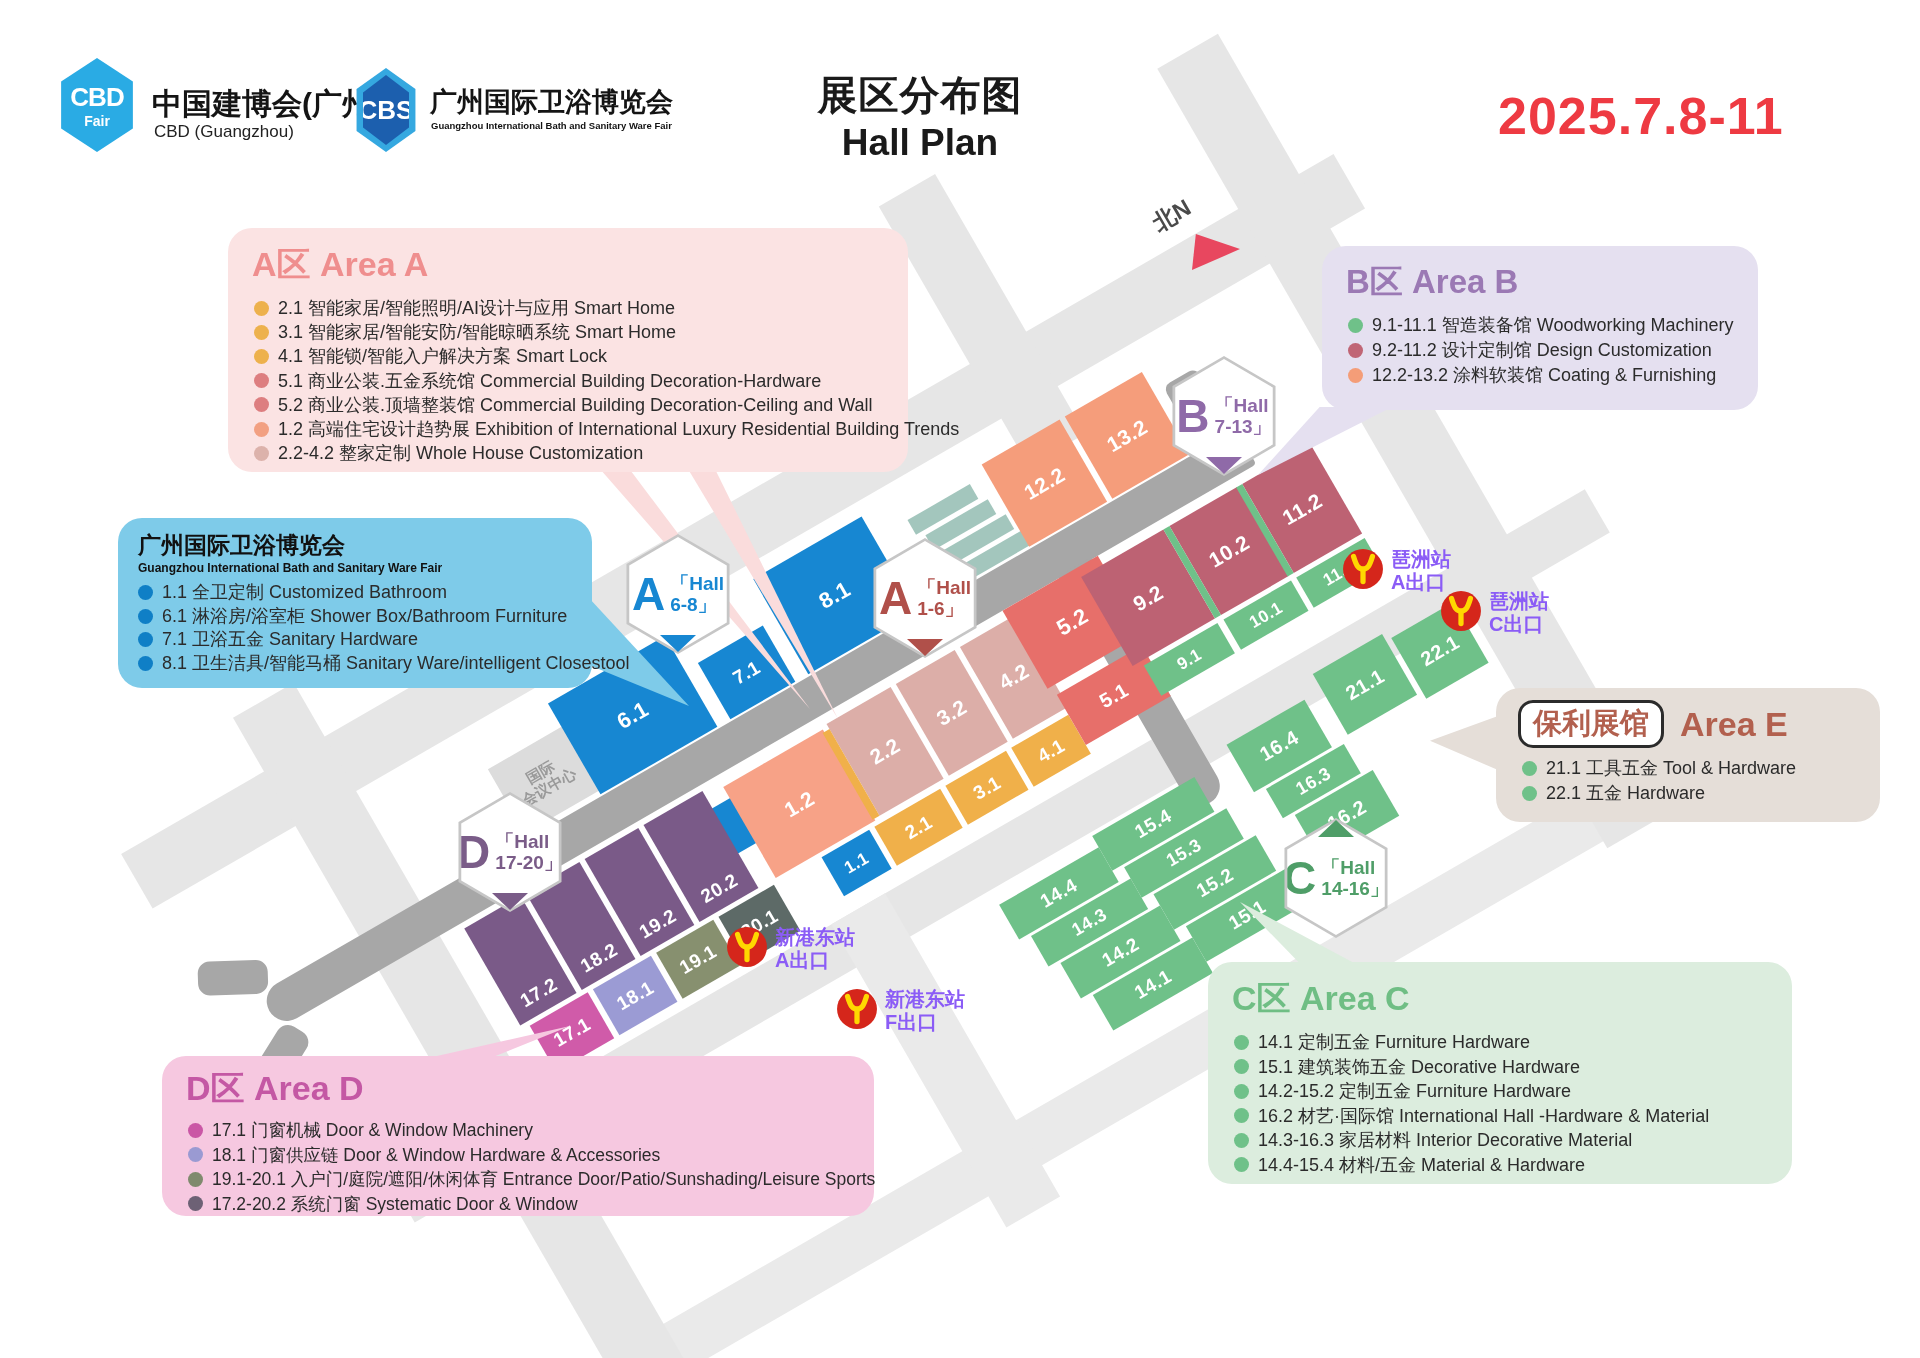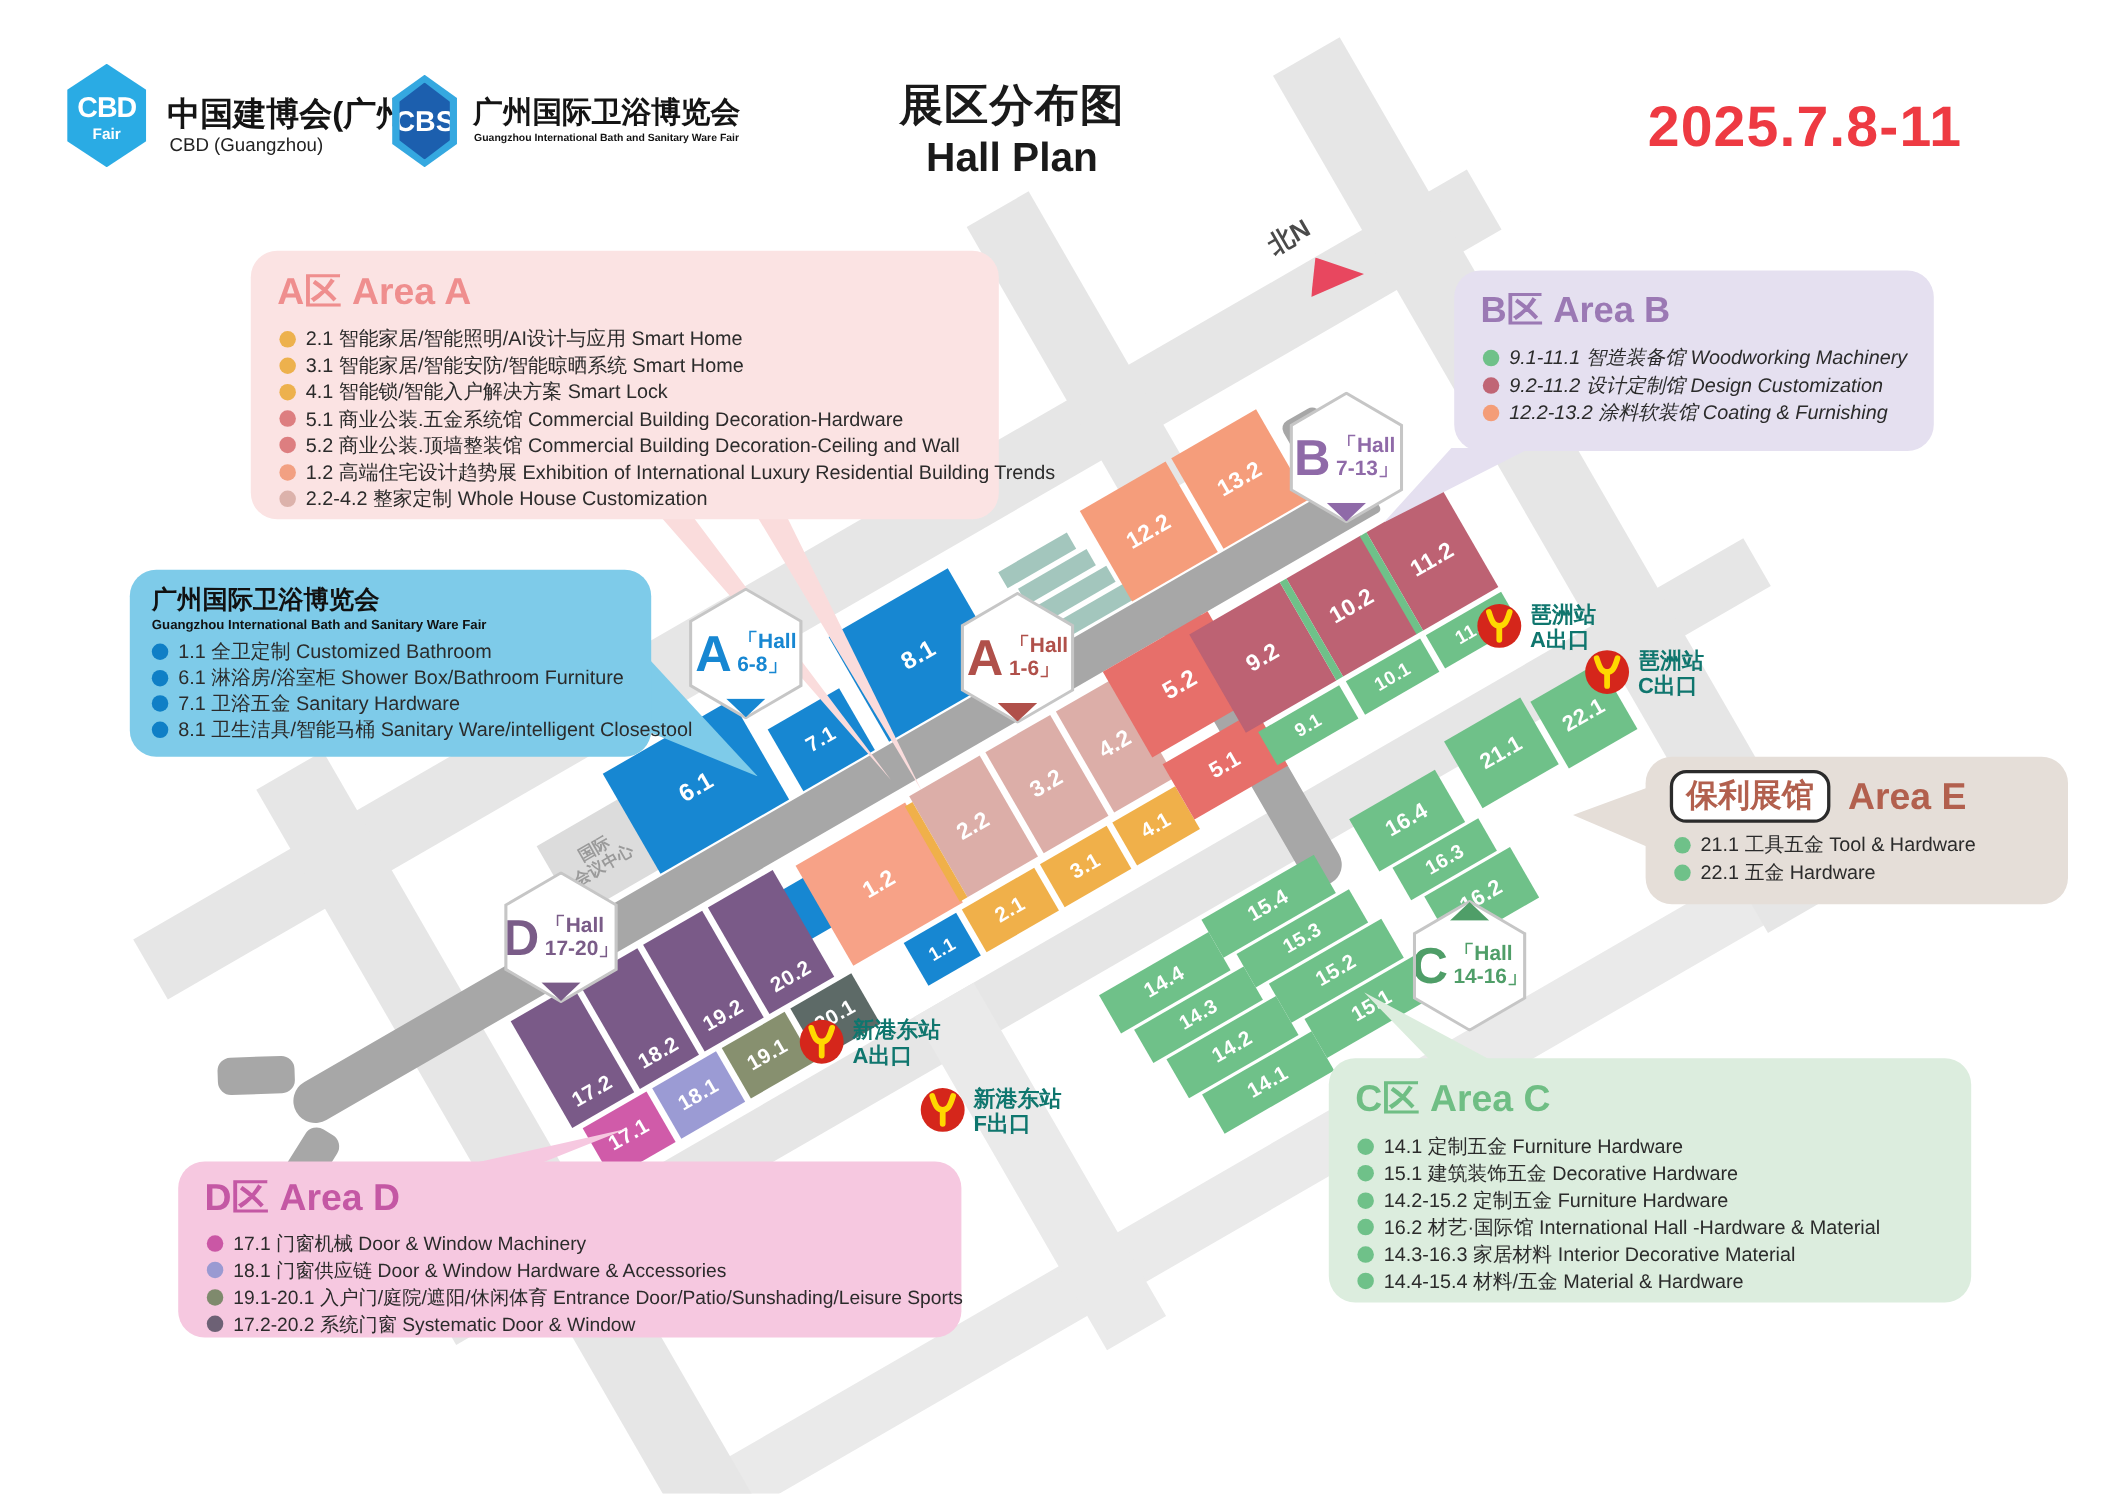--- a/index.html
+++ b/index.html
@@ -41,21 +41,21 @@
   .hex-letter{font-size:46px;font-weight:bold;}
   .hex-lines{display:flex;flex-direction:column;line-height:21px;}
   .hex-lines span{font-size:19px;font-weight:bold;}
   .hex-tri{position:absolute;left:38px;width:36px;height:17px;z-index:7;}
   .hex-tri.b{bottom:2px;clip-path:polygon(0 0,100% 0,50% 100%);}
   .hex-tri.t{top:2px;clip-path:polygon(50% 0,100% 100%,0 100%);}
   
   .station{position:absolute;z-index:7;display:flex;gap:7px;}
   .station svg{width:42px;height:42px;flex:0 0 42px;}
   .station .st-lines{display:flex;flex-direction:column;line-height:23px;}
-  .station .st-lines span{font-size:20px;font-weight:bold;color:#0f766e;white-space:nowrap;}
+  .station .st-lines span{font-size:20px;font-weight:bold;color:#8b5cf6;white-space:nowrap;}
   
   #north-label{position:absolute;left:1152px;top:200px;font-size:23px;font-weight:bold;color:#4a4a4a;transform:rotate(-30deg);z-index:6;}
   #north-arrow{position:absolute;left:1192px;top:234px;width:48px;height:36px;background:#e8475f;
     clip-path:polygon(8% 0,100% 42%,0 100%);z-index:6;}
   
   .box{position:absolute;border-radius:24px;z-index:8;}
   .box .area-title{font-weight:bold;font-size:34px;margin:14px 0 8px 24px;}
   .box ul{list-style:none;margin:0;padding:0 18px 0 26px;}
   .box li{display:flex;align-items:center;white-space:nowrap;}
   .dot{display:inline-block;width:15px;height:15px;border-radius:50%;margin-right:9px;flex:0 0 15px;}
@@ -63,21 +63,21 @@
   #box-a{left:228px;top:228px;width:680px;height:244px;background:#fbe3e3;}
   #box-a .area-title{color:#ef8e8e;}
   #box-a li{line-height:24.2px;}
   #box-bath{left:118px;top:518px;width:474px;height:170px;background:#7ecbe9;}
   #bath-title{font-size:23px;font-weight:bold;color:#111;margin:12px 0 0 20px;}
   #bath-sub{font-size:12px;font-weight:bold;color:#111;margin:0 0 6px 20px;}
   #box-bath ul{padding-left:20px;}
   #box-bath li{line-height:23.5px;}
   #box-b{left:1322px;top:246px;width:436px;height:164px;background:#e5e0f0;}
   #box-b .area-title{color:#9b79b4;font-size:33px;}
-  #box-b li{line-height:25px;font-style:italic;}
+  #box-b li{line-height:25px;}
   #box-e{left:1496px;top:688px;width:384px;height:134px;background:#e5ded8;}
   #e-head{display:flex;align-items:center;margin:12px 0 8px 22px;}
   #e-pill{border:3px solid #2b2b2b;border-radius:15px;background:#fff;color:#b2604e;font-weight:bold;font-size:29px;padding:1px 12px;}
   #e-title{color:#b2604e;font-weight:bold;font-size:34px;margin-left:16px;}
   #box-e li{line-height:25px;}
   #box-c{left:1208px;top:962px;width:584px;height:222px;background:#dcedde;}
   #box-c .area-title{color:#6fbe84;}
   #box-c li{line-height:24.5px;}
   #box-d{left:162px;top:1056px;width:712px;height:160px;background:#f6c8e0;}
   #box-d .area-title{color:#c458a4;margin-top:10px;margin-bottom:6px;}

